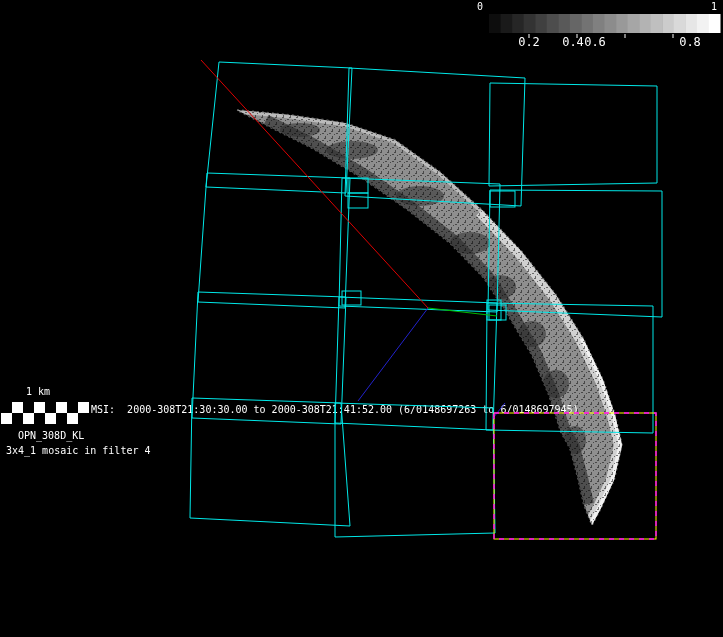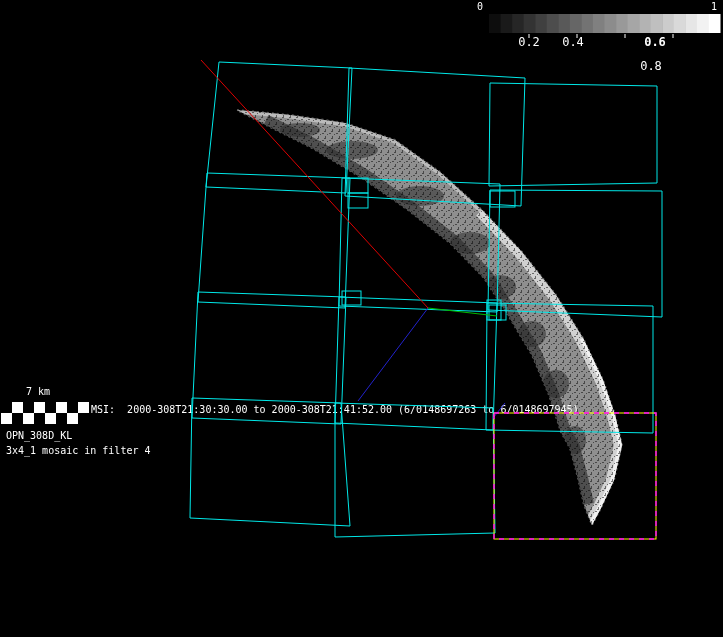--- a/index.html
+++ b/index.html
@@ -44,28 +44,28 @@
         <ellipse cx="556" cy="384" rx="13" ry="14" fill="#2e2e2e" opacity="0.55"></ellipse>
         <ellipse cx="575" cy="440" rx="11" ry="14" fill="#2e2e2e" opacity="0.55"></ellipse>
         <ellipse cx="300" cy="130" rx="20" ry="7" fill="#2e2e2e" opacity="0.55"></ellipse>
         <rect x="190" y="100" width="450" height="445" fill="url(#dither)" opacity="0.5"></rect>
       </g>
     </svg>
 
   <div id="text-layer">
     <div class="t" style="left:477px;top:0px;">0</div>
     <div class="t" style="left:711px;top:0px;">1</div>
-    <div class="t" style="left:26px;top:385px;">7 km</div>
+    <div class="t" style="left:26px;top:385px;">1 km</div>
     <div class="t" style="left:91px;top:403px;">MSI:  2000-308T21:30:30.00 to 2000-308T21:41:52.00 (6/0148697263 to 6/0148697945)</div>
-    <div class="t" style="left:6px;top:429px;">OPN_308D_KL</div>
+    <div class="t" style="left:18px;top:429px;">OPN_308D_KL</div>
     <div class="t" style="left:6px;top:444px;text-align:center;">3x4_1 mosaic in filter 4</div>
   <div class="tick-label" style="left: 517px; top: 37px;">0.2</div>
       <div class="tick-label" style="left: 561px; top: 37px;">0.4</div>
-      <div class="tick-label" style="left: 643px; top: 37px; font-weight: bold;">0.6</div>
-      <div class="tick-label" style="left: 639px; top: 37px; margin-top: 24px;">0.8</div>
+      <div class="tick-label" style="left: 583px; top: 37px;">0.6</div>
+      <div class="tick-label" style="left: 678px; top: 37px;">0.8</div>
     </div>
 
   <svg id="overlay-layer" width="723" height="637">
       <polygon points="219,62 352,68 346,193 206,187" fill="none" stroke="#00e8e8" stroke-width="1"></polygon>
       <polygon points="349,68 525,78 521,206 345,196" fill="none" stroke="#00e8e8" stroke-width="1"></polygon>
       <polygon points="490,83 657,86 657,183 489,186" fill="none" stroke="#00e8e8" stroke-width="1"></polygon>
       <polygon points="207,173 350,178 345,308 198,302" fill="none" stroke="#00e8e8" stroke-width="1"></polygon>
       <polygon points="342,178 500,184 497,312 339,306" fill="none" stroke="#00e8e8" stroke-width="1"></polygon>
       <polygon points="490,190 662,191 662,317 488,310" fill="none" stroke="#00e8e8" stroke-width="1"></polygon>
       <polygon points="198,292 346,297 341,424 192,418" fill="none" stroke="#00e8e8" stroke-width="1"></polygon>

